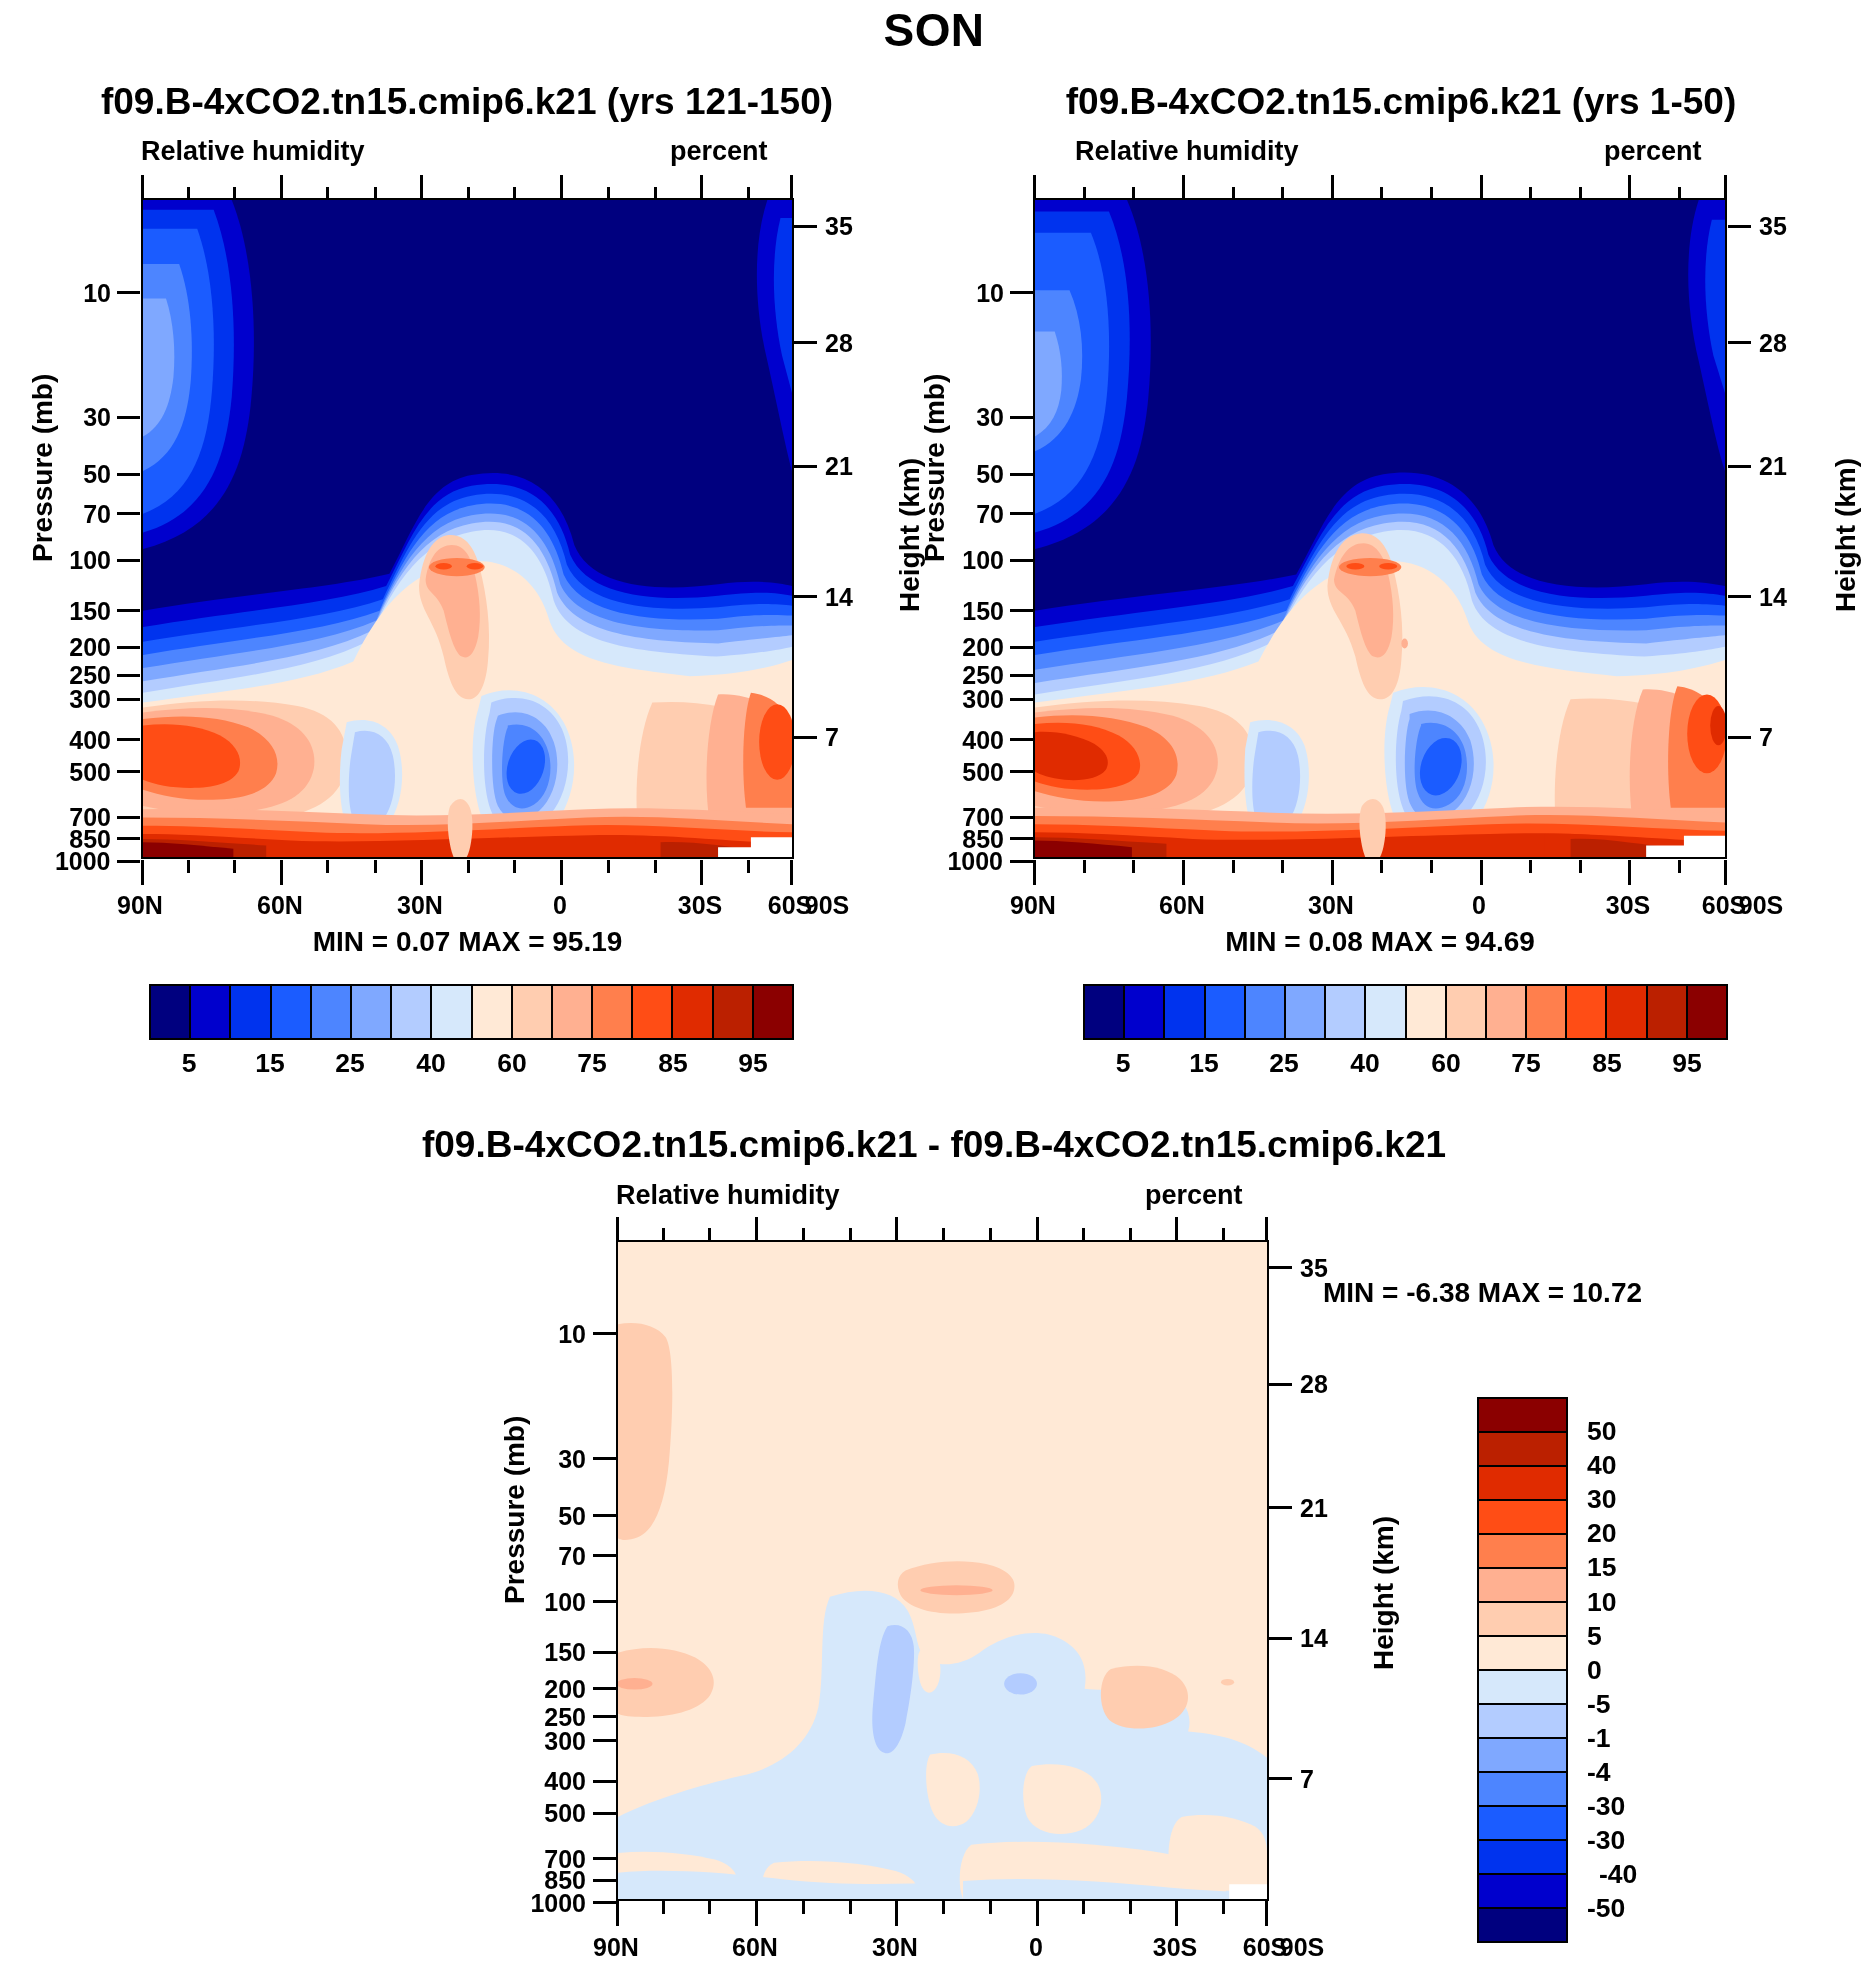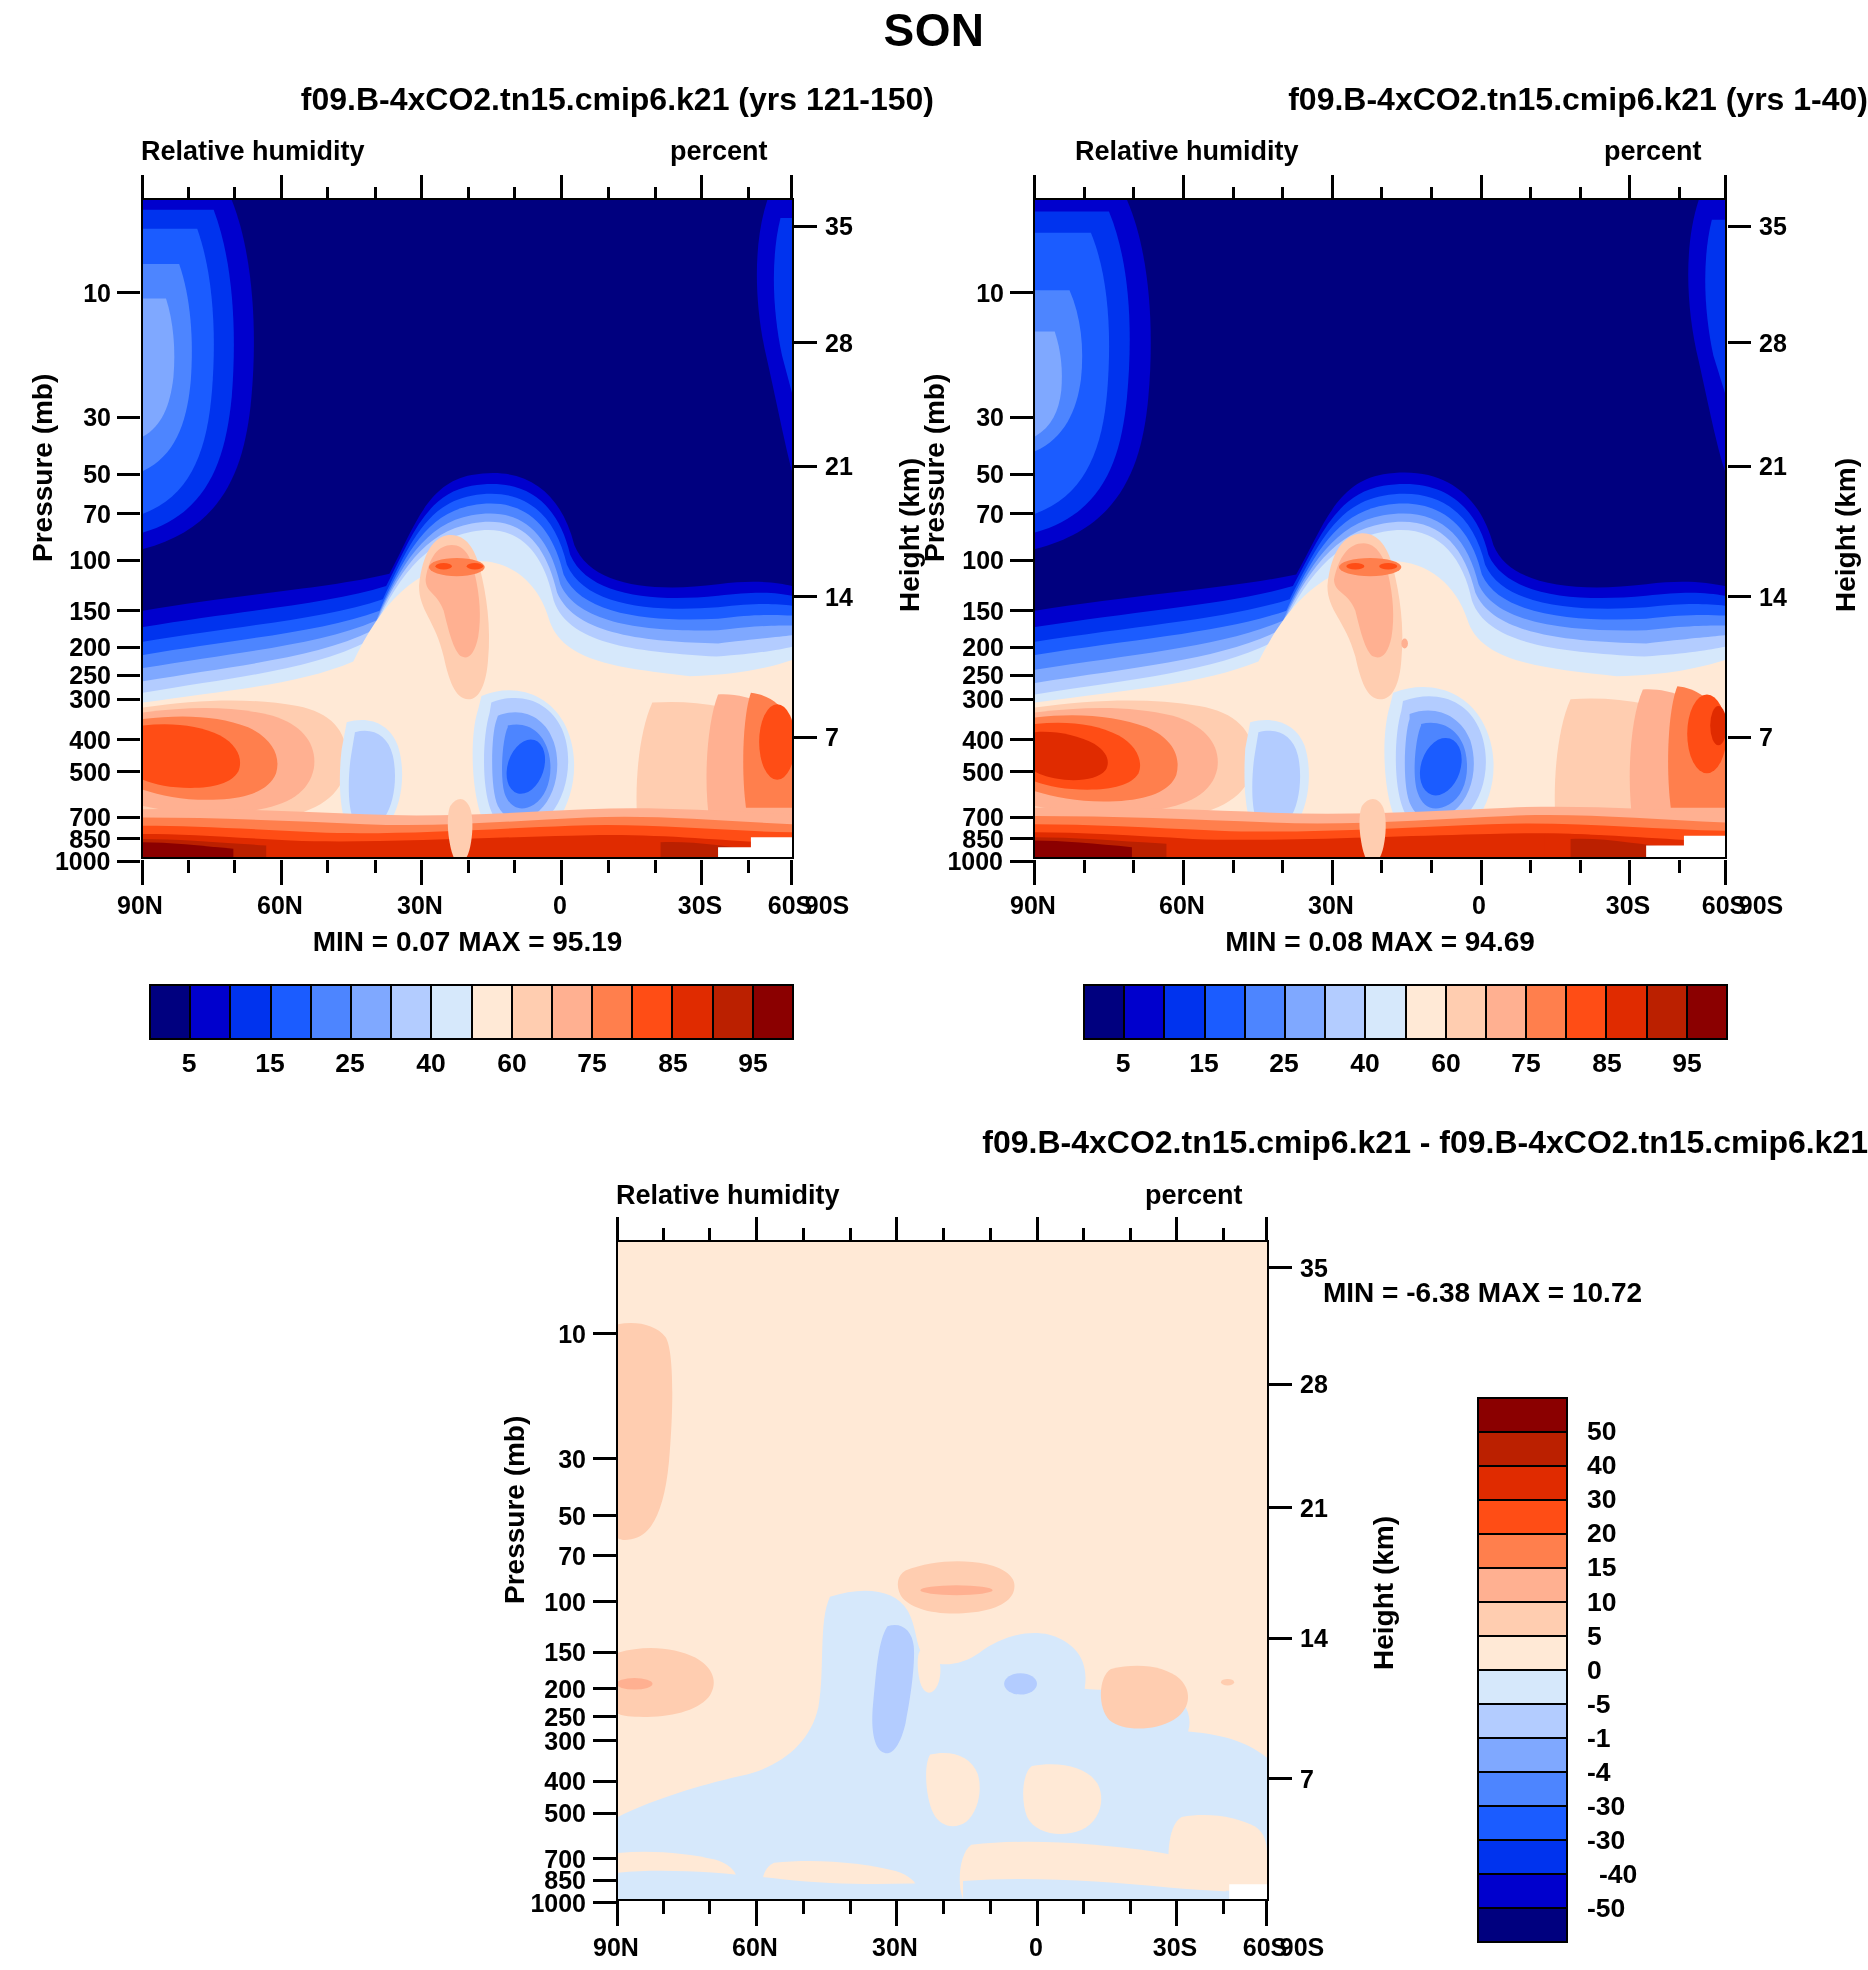--- a/index.html
+++ b/index.html
@@ -20,22 +20,22 @@
   #main-title {
     left:0; top:3.3px; width:1868px;
     text-align:center;
     font-size:46px;
     letter-spacing:0.4px;
   }
 
   
   .panel-title {
     position:absolute;
-    text-align:right;
-    font-size:32px;
+    text-align:center;
+    font-size:37px;
     white-space:nowrap;
   }
   .sub-left, .sub-right {
     position:absolute;
     font-size:27px;
     white-space:nowrap;
   }
 
   .plotbox {
     position:absolute;
@@ -296,21 +296,21 @@
     <span style="left: 40px;">5</span>
     <span style="left: 121px;">15</span>
     <span style="left: 201px;">25</span>
     <span style="left: 282px;">40</span>
     <span style="left: 363px;">60</span>
     <span style="left: 443px;">75</span>
     <span style="left: 524px;">85</span>
     <span style="left: 604px;">95</span>
   </div>
 
-<div class="panel-title" style="left:934px; top:81px; width:934px;">f09.B-4xCO2.tn15.cmip6.k21 (yrs 1-40)</div>
+<div class="panel-title" style="left:934px; top:81px; width:934px;">f09.B-4xCO2.tn15.cmip6.k21 (yrs 1-50)</div>
 <div class="sub-left" style="left:1075px; top:136px;">Relative humidity</div>
 <div class="sub-right" style="left:1604px; top:136px;">percent</div>
 
 <div class="plotbox" id="box2" style="left:1033px; top:198px; width:694px; height:661px;">
   <svg viewBox="0 0 840 800" preserveAspectRatio="none">
     <rect x="0" y="0" width="840" height="800" fill="#00007f"></rect>
     <path d="M0,0 L112,0 C138,60 146,150 138,240 C130,330 100,400 0,425 Z" fill="#0000cd"></path>
     <path d="M0,14 L90,14 C114,72 120,152 112,240 C104,322 80,382 0,405 Z" fill="#0033ee"></path>
     <path d="M0,40 L68,40 C88,88 94,156 88,232 C82,306 60,360 0,382 Z" fill="#1b5cff"></path>
     <path d="M0,110 L42,110 C56,142 60,180 56,218 C51,256 36,290 0,306 Z" fill="#4d85ff"></path>

